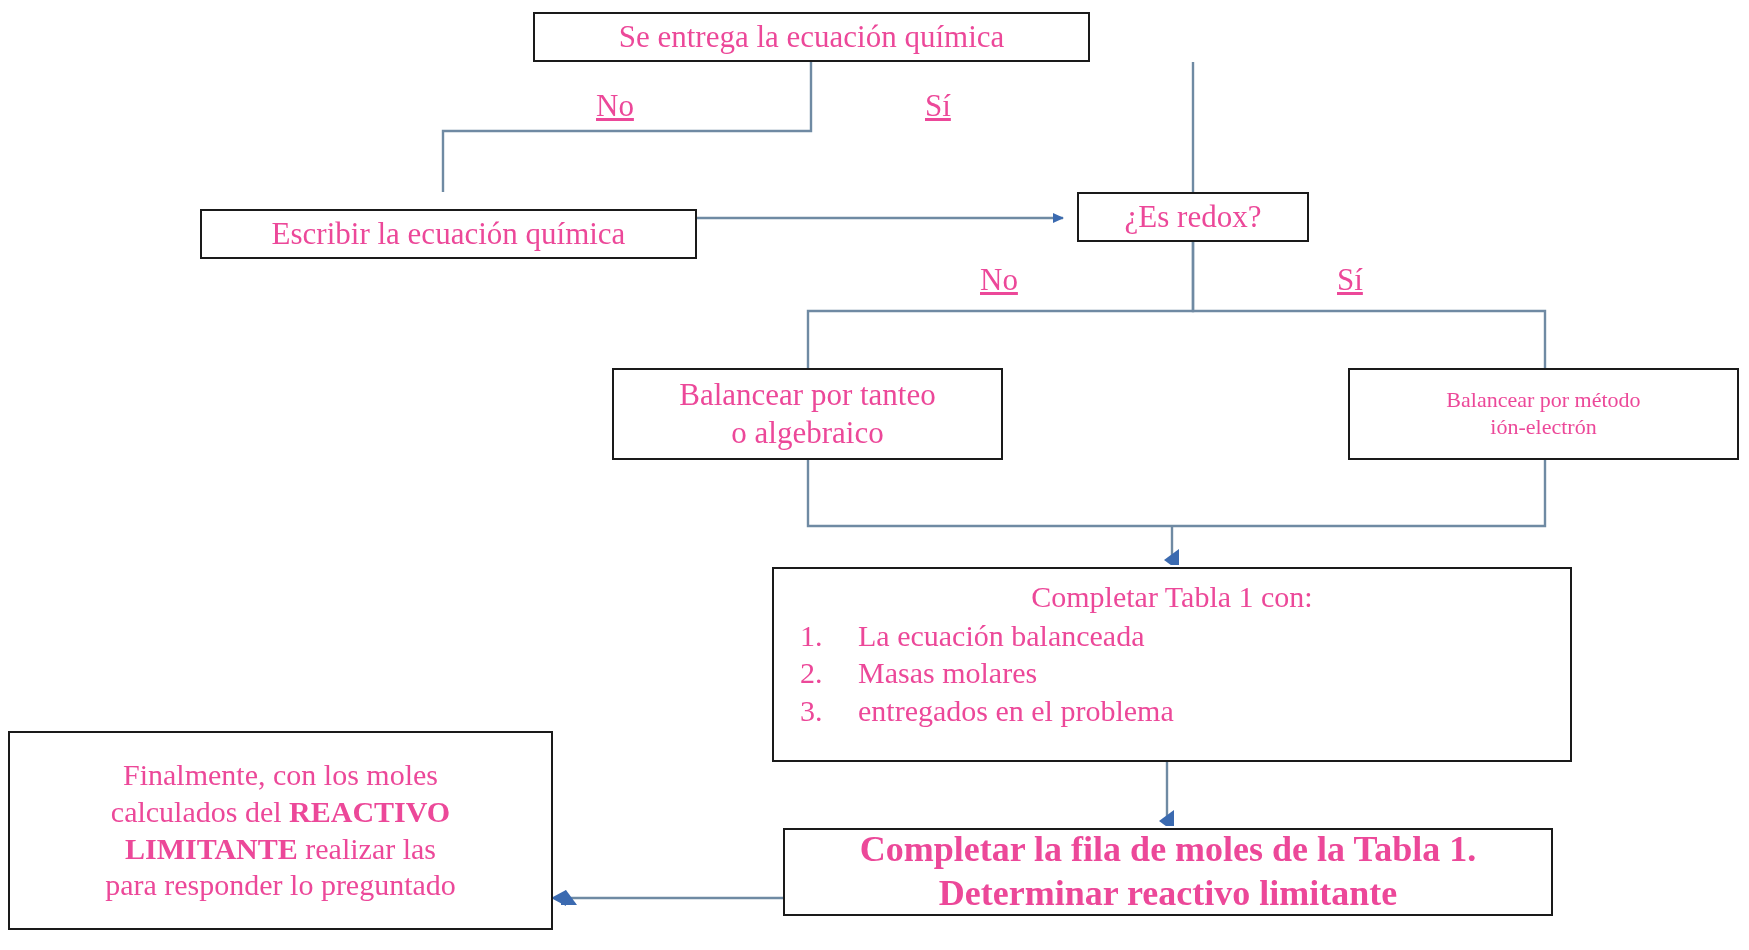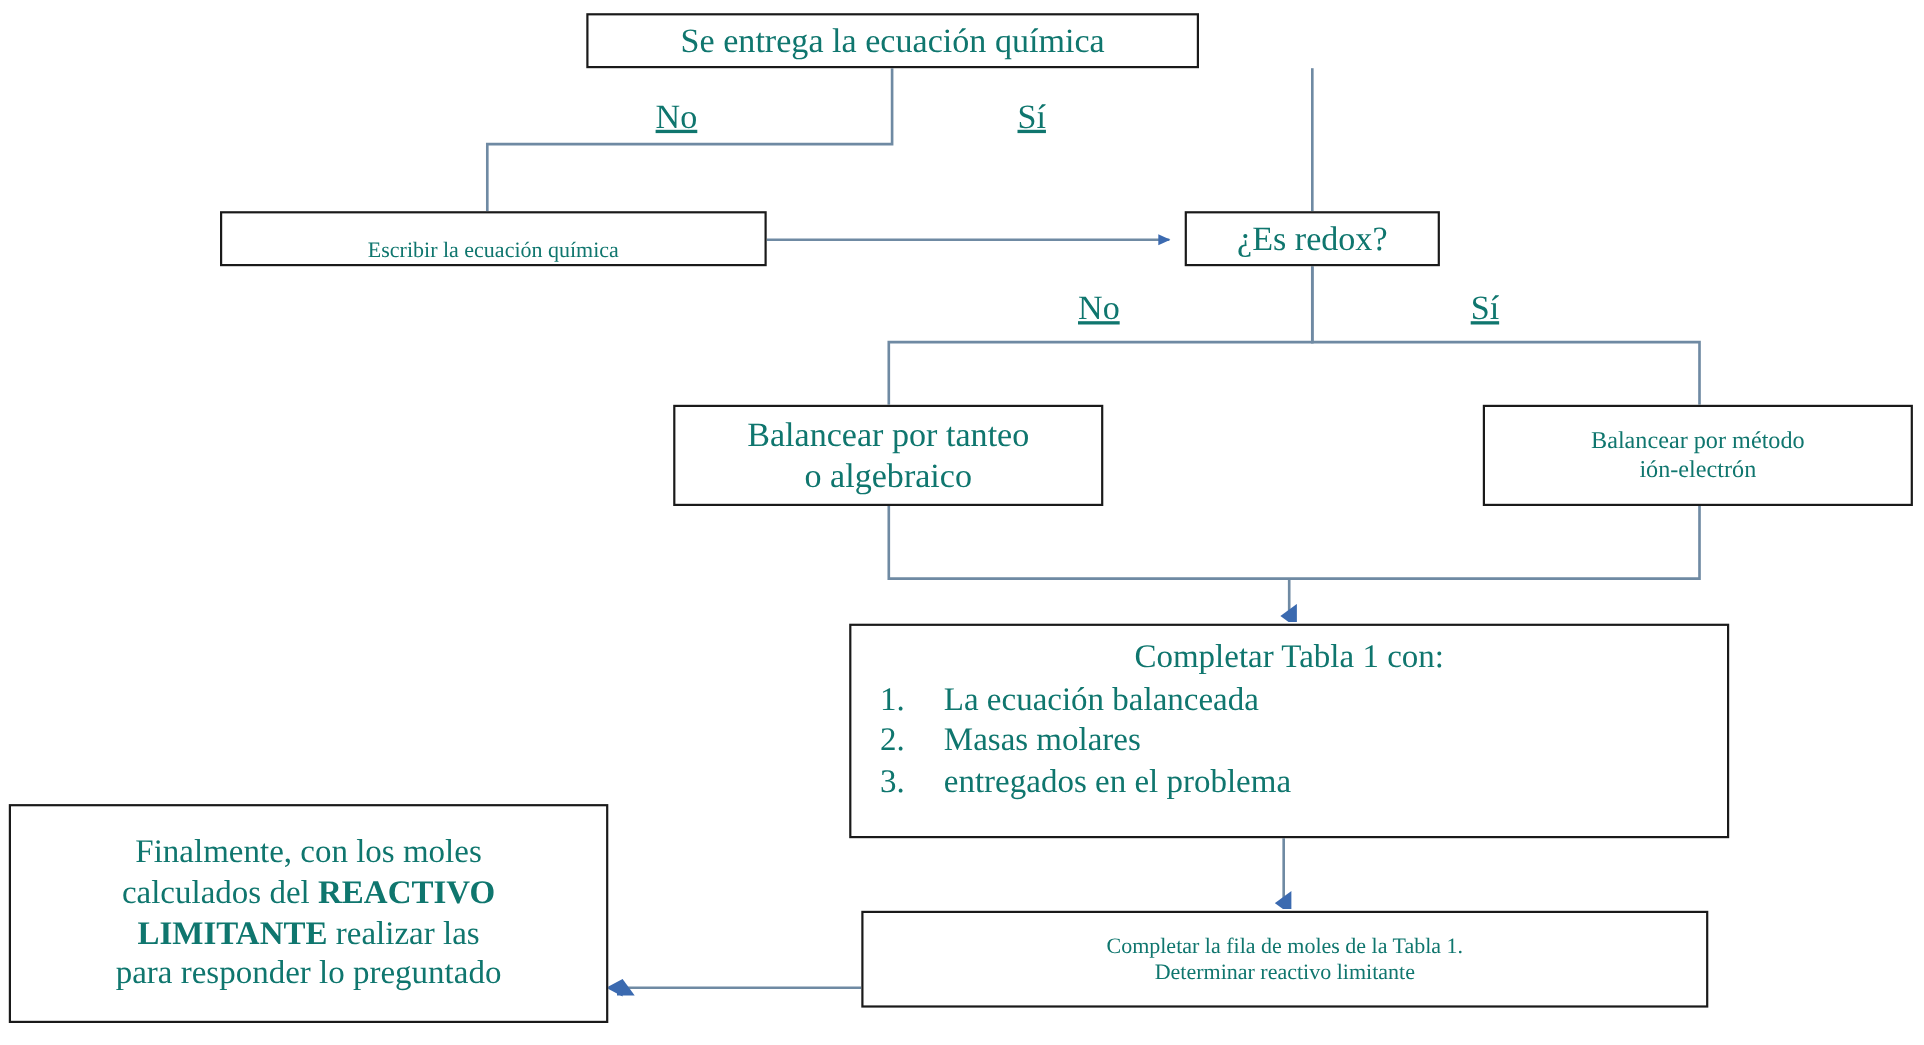--- a/index.html
+++ b/index.html
@@ -7,21 +7,21 @@
     padding: 0;
     background: #ffffff;
   }
   #canvas {
     position: relative;
     width: 1749px;
     height: 950px;
     background: #ffffff;
     overflow: hidden;
     font-family: "Liberation Serif", "DejaVu Serif", serif;
-    color: #0f766e;
+    color: #ec4899;
   }
   svg.edges {
     position: absolute;
     left: 0;
     top: 0;
     width: 1749px;
     height: 950px;
     pointer-events: none;
   }
   .node {
@@ -40,27 +40,27 @@
   .node .line { display: block; white-space: nowrap; }
   .edge-label {
     position: absolute;
     z-index: 3;
     white-space: nowrap;
     background: transparent;
     text-decoration: underline;
   }
   
   #n-entrega  { left: 533px; top: 12px;  width: 557px; height: 50px;  font-size: 31px; }
-  #n-escribir { left: 200px; top: 192px; width: 497px; height: 50px;  font-size: 20px; justify-content: flex-end; }
+  #n-escribir { left: 200px; top: 209px; width: 497px; height: 50px;  font-size: 31px; }
   #n-redox    { left: 1077px;top: 192px; width: 232px; height: 50px;  font-size: 31px; }
   #n-tanteo   { left: 612px; top: 368px; width: 391px; height: 92px;  font-size: 31px; }
   #n-ionelec  { left: 1348px;top: 368px; width: 391px; height: 92px;  font-size: 22px; text-align: center; }
   #n-tabla1   { left: 772px; top: 567px; width: 800px; height: 195px; font-size: 30px;
                 display: block; padding: 10px 0 0 0; }
-  #n-moles    { left: 783px; top: 828px; width: 770px; height: 88px;  font-size: 20px; }
+  #n-moles    { left: 783px; top: 828px; width: 770px; height: 88px;  font-size: 36px; font-weight: bold; }
   #n-final    { left: 8px;   top: 731px; width: 545px; height: 199px; font-size: 30px; }
 
   #n-tabla1 .title { display:block; text-align: center; margin-bottom: 2px; }
   #n-tabla1 ol {
     margin: 0;
     padding: 0 0 0 22px;
     list-style: none;
     counter-reset: step;
     text-align: left;
   }

